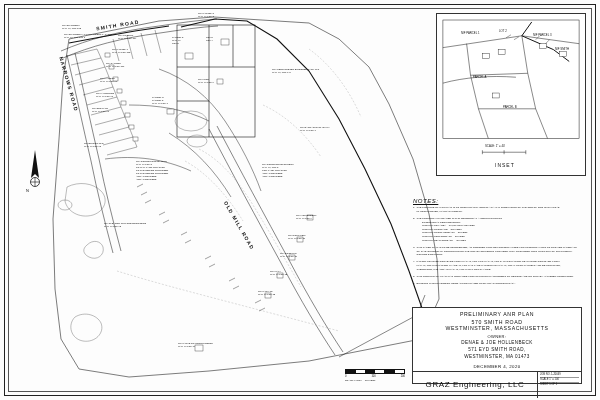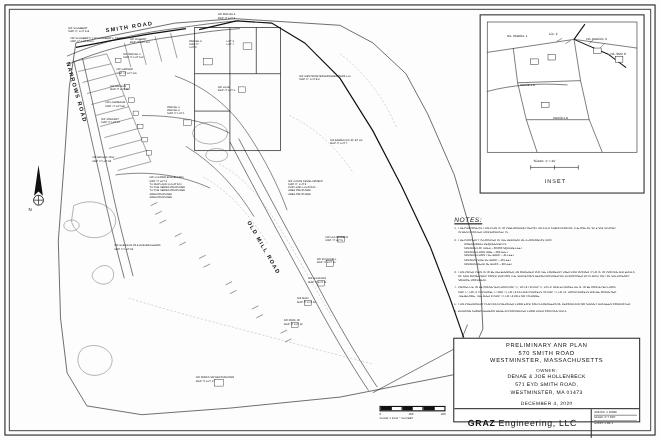--- a/index.html
+++ b/index.html
@@ -70,21 +70,21 @@
   .tb-t3{font-size:5.2px;letter-spacing:.6px;margin-bottom:3px;}
   .tb-sub{font-size:4px;letter-spacing:.4px;margin:2px 0 1px;}
   .tb-own{font-size:4.6px;letter-spacing:.4px;line-height:1.5;}
   .tb-date{font-size:4.4px;letter-spacing:.4px;margin-top:3px;}
   .tb-firm{
     display:flex;align-items:center;height:26px;
   }
   .tb-firmname{
     flex:1;text-align:center;font-size:8px;letter-spacing:.6px;
   }
-  .tb-firmname .b{font-weight:bold;}
+  .tb-firmname .b{font-weight:normal;}
   .tb-meta{
     width:44px;height:100%;border-left:1px solid #333;box-sizing:border-box;
     font-size:2.6px;line-height:1.6;padding:1px 2px;
   }
   .tb-meta div{border-bottom:1px solid #999;}
   .tb-meta div:last-child{border-bottom:none;}
   
   .scalebar{position:absolute;left:345px;top:369px;width:60px;}
   .sb-bar{height:3px;border:.5px solid #111;display:flex;}
   .sb-bar i{flex:1;border-right:.5px solid #111;}

